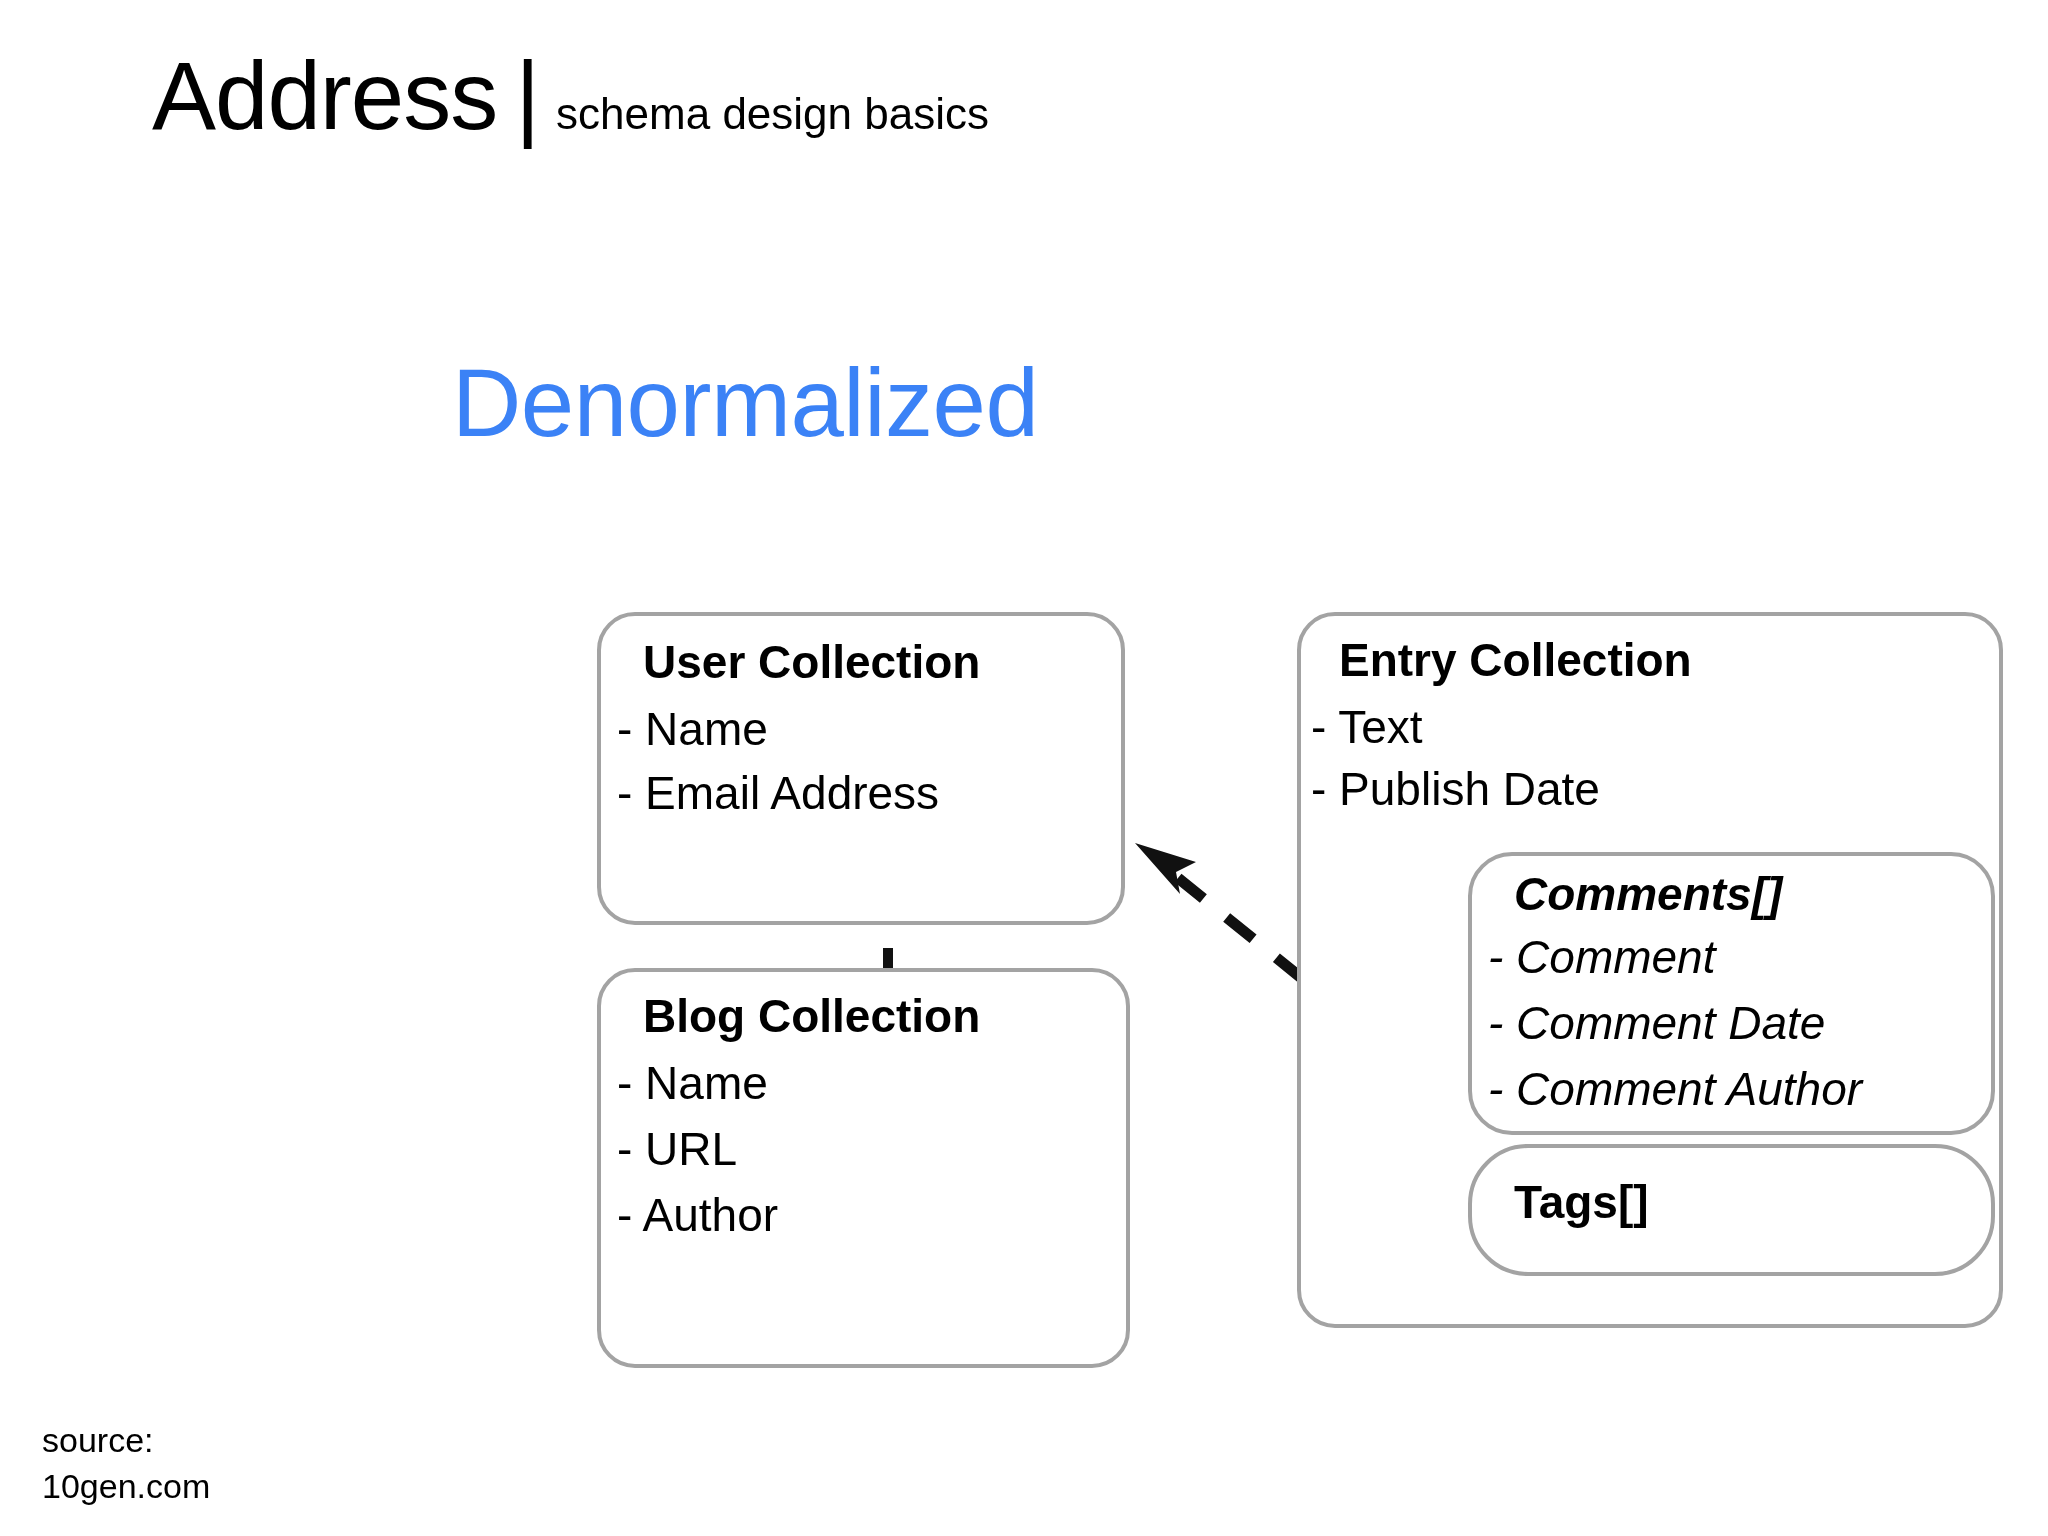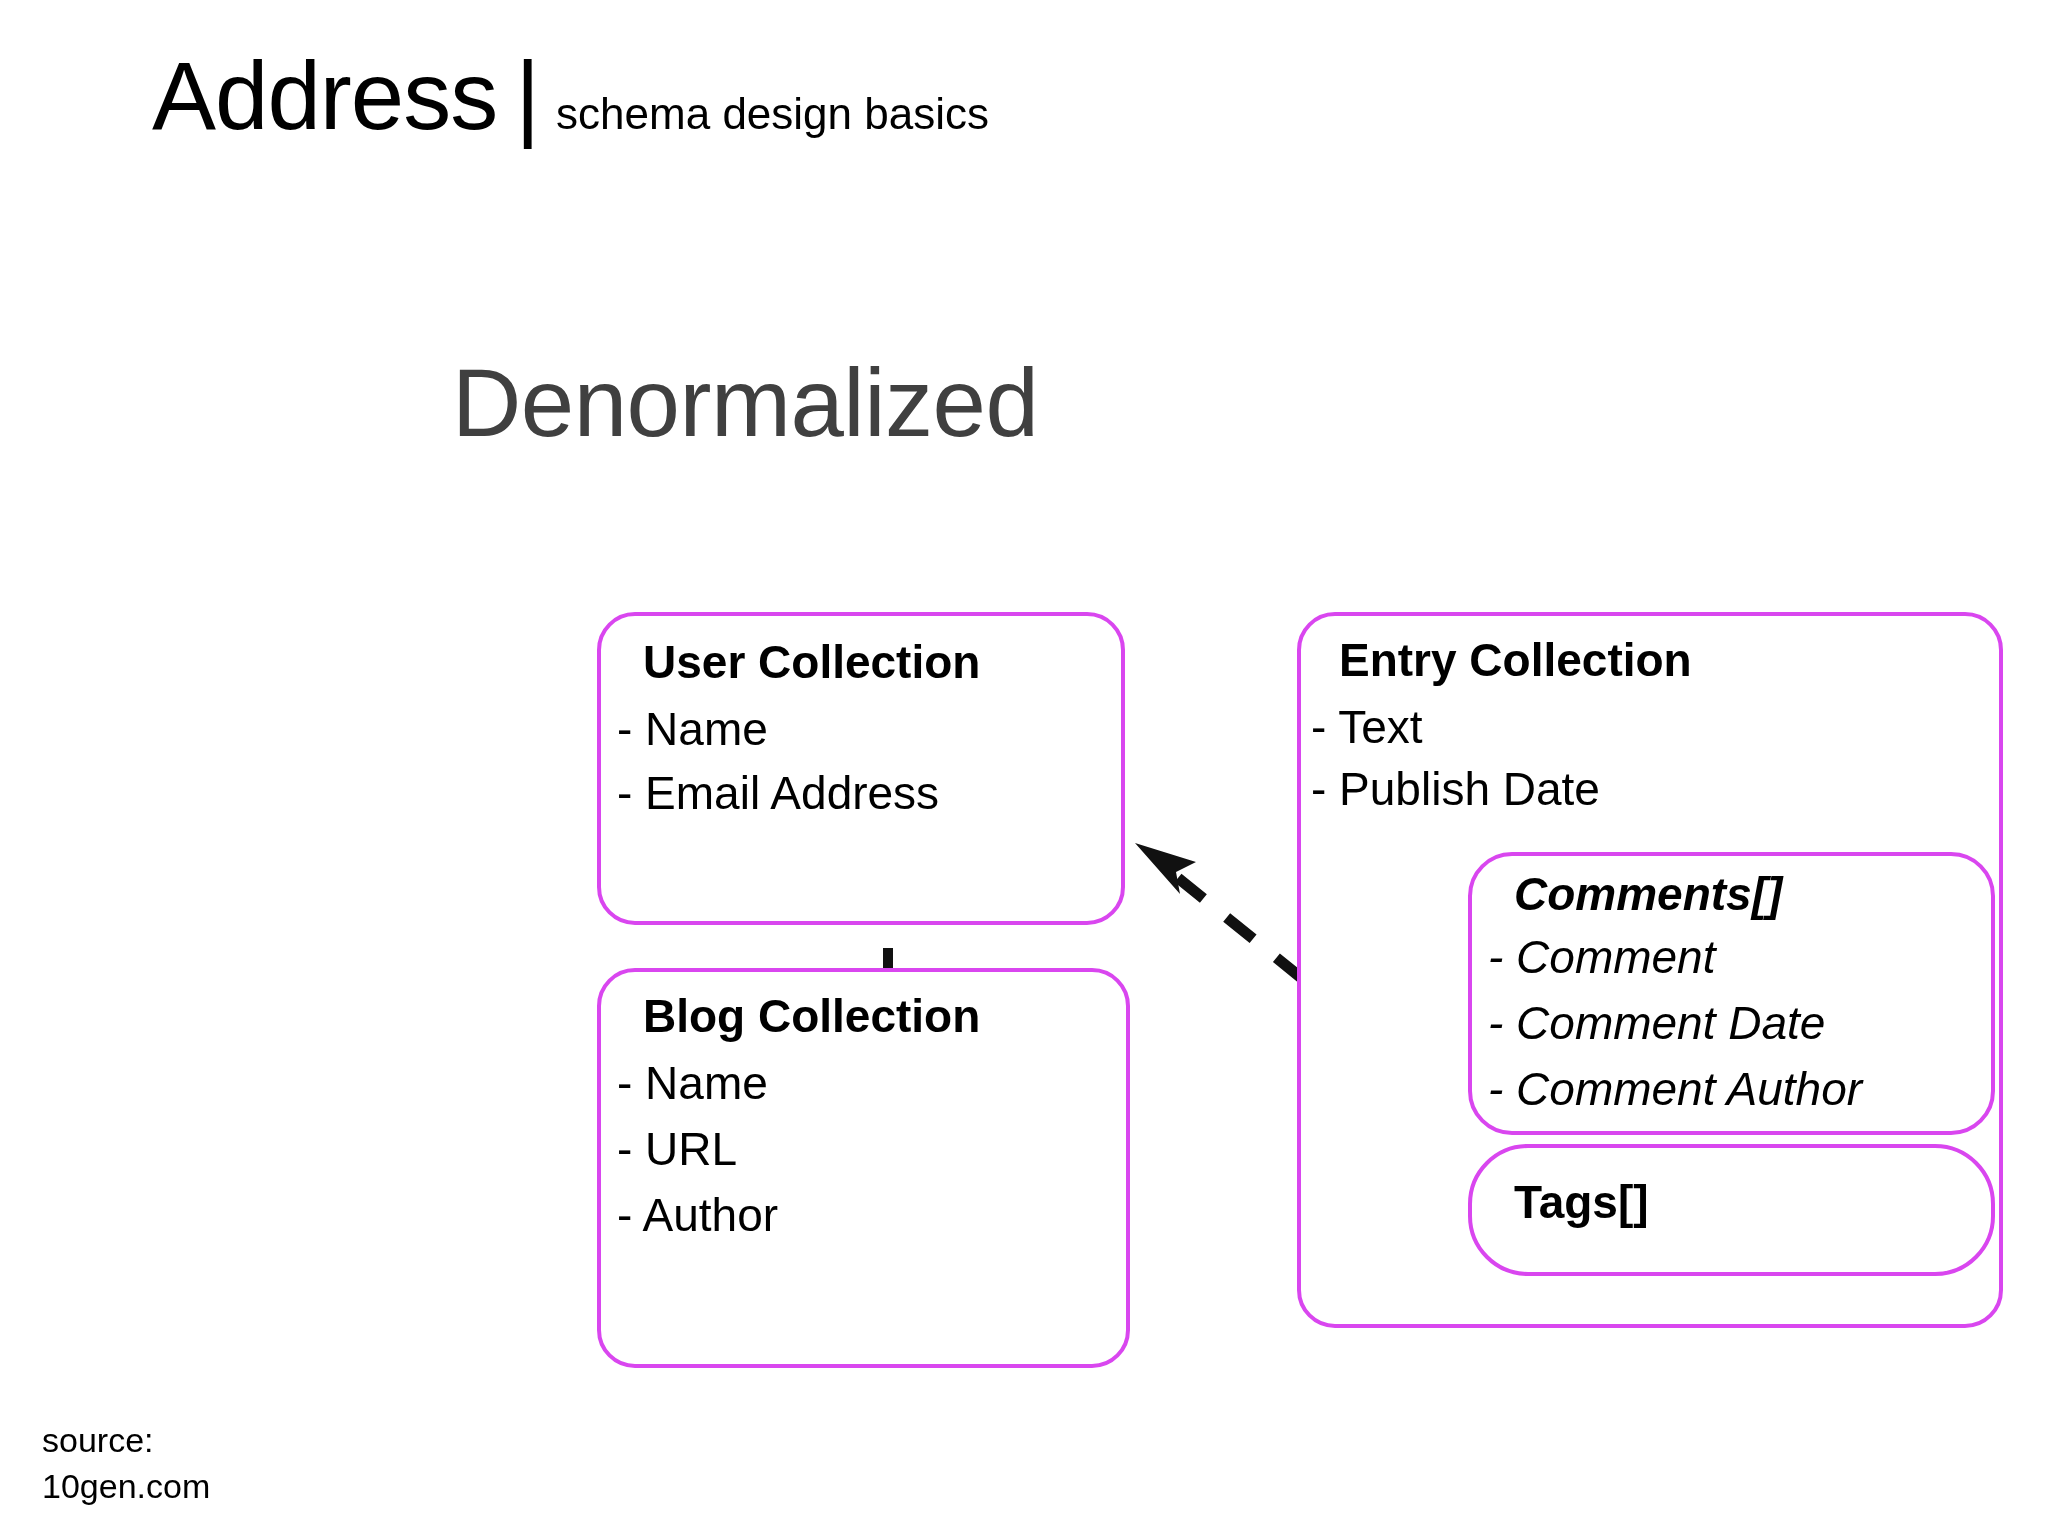--- a/index.html
+++ b/index.html
@@ -67,21 +67,21 @@
     top: 0;
     width: 2048px;
     height: 1536px;
     pointer-events: none;
   }
 
   .node {
     position: absolute;
     box-sizing: border-box;
     background: #ffffff;
-    border: 4px solid #d946ef;
+    border: 4px solid #a3a3a3;
     border-radius: 38px;
   }
   .node .node-title {
     font-weight: bold;
     font-size: 46px;
     line-height: 1.08;
     white-space: nowrap;
   }
   .node .field {
     font-size: 46px;
@@ -163,21 +163,21 @@
 </style>
 </head>
 <body>
 
 <div id="slide-title">
   <span class="brand">Address</span>
   <span class="divider">|</span>
   <span class="subtitle">schema design basics</span>
 </div>
 
-<div id="section-heading" style="color: #404040;">Denormalized</div>
+<div id="section-heading" style="color: #3b82f6;">Denormalized</div>
 
 <svg id="diagram" viewBox="0 0 2048 1536" xmlns="http://www.w3.org/2000/svg">
 
   <g>
     <line x1="888" y1="1262" x2="888" y2="905" stroke="#111111" stroke-width="10" stroke-dasharray="26 46" stroke-linecap="butt"></line>
 
     <path d="M 888 862 L 872 918 L 888 906 L 904 918 Z" fill="#111111"></path>
   </g>
 
   <g>

